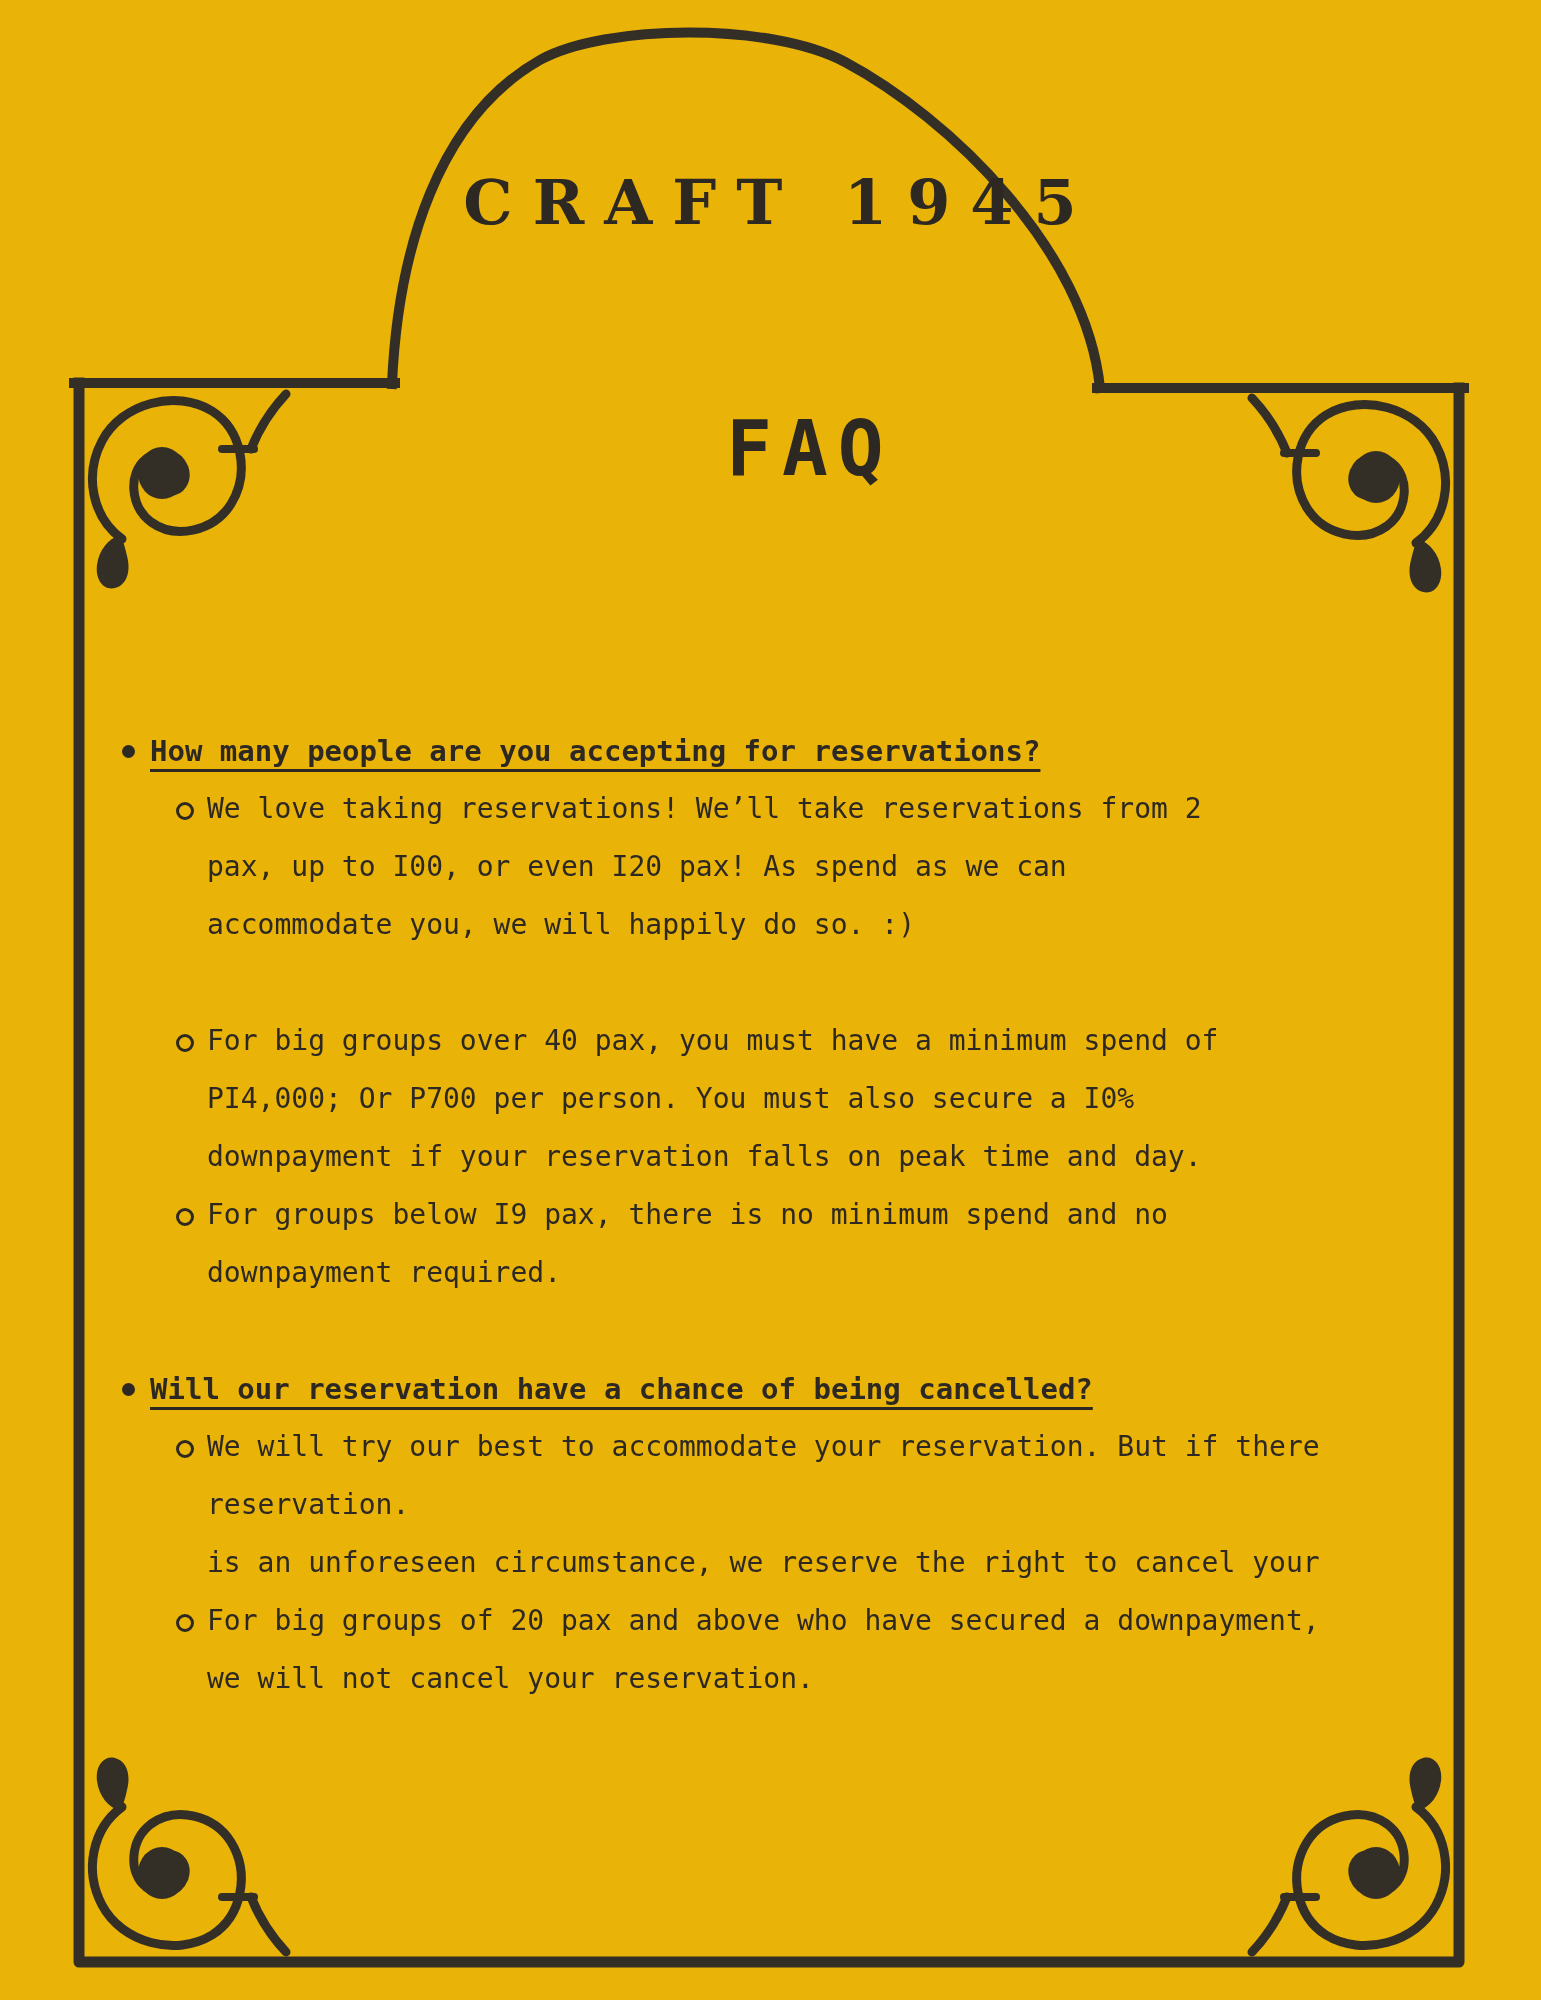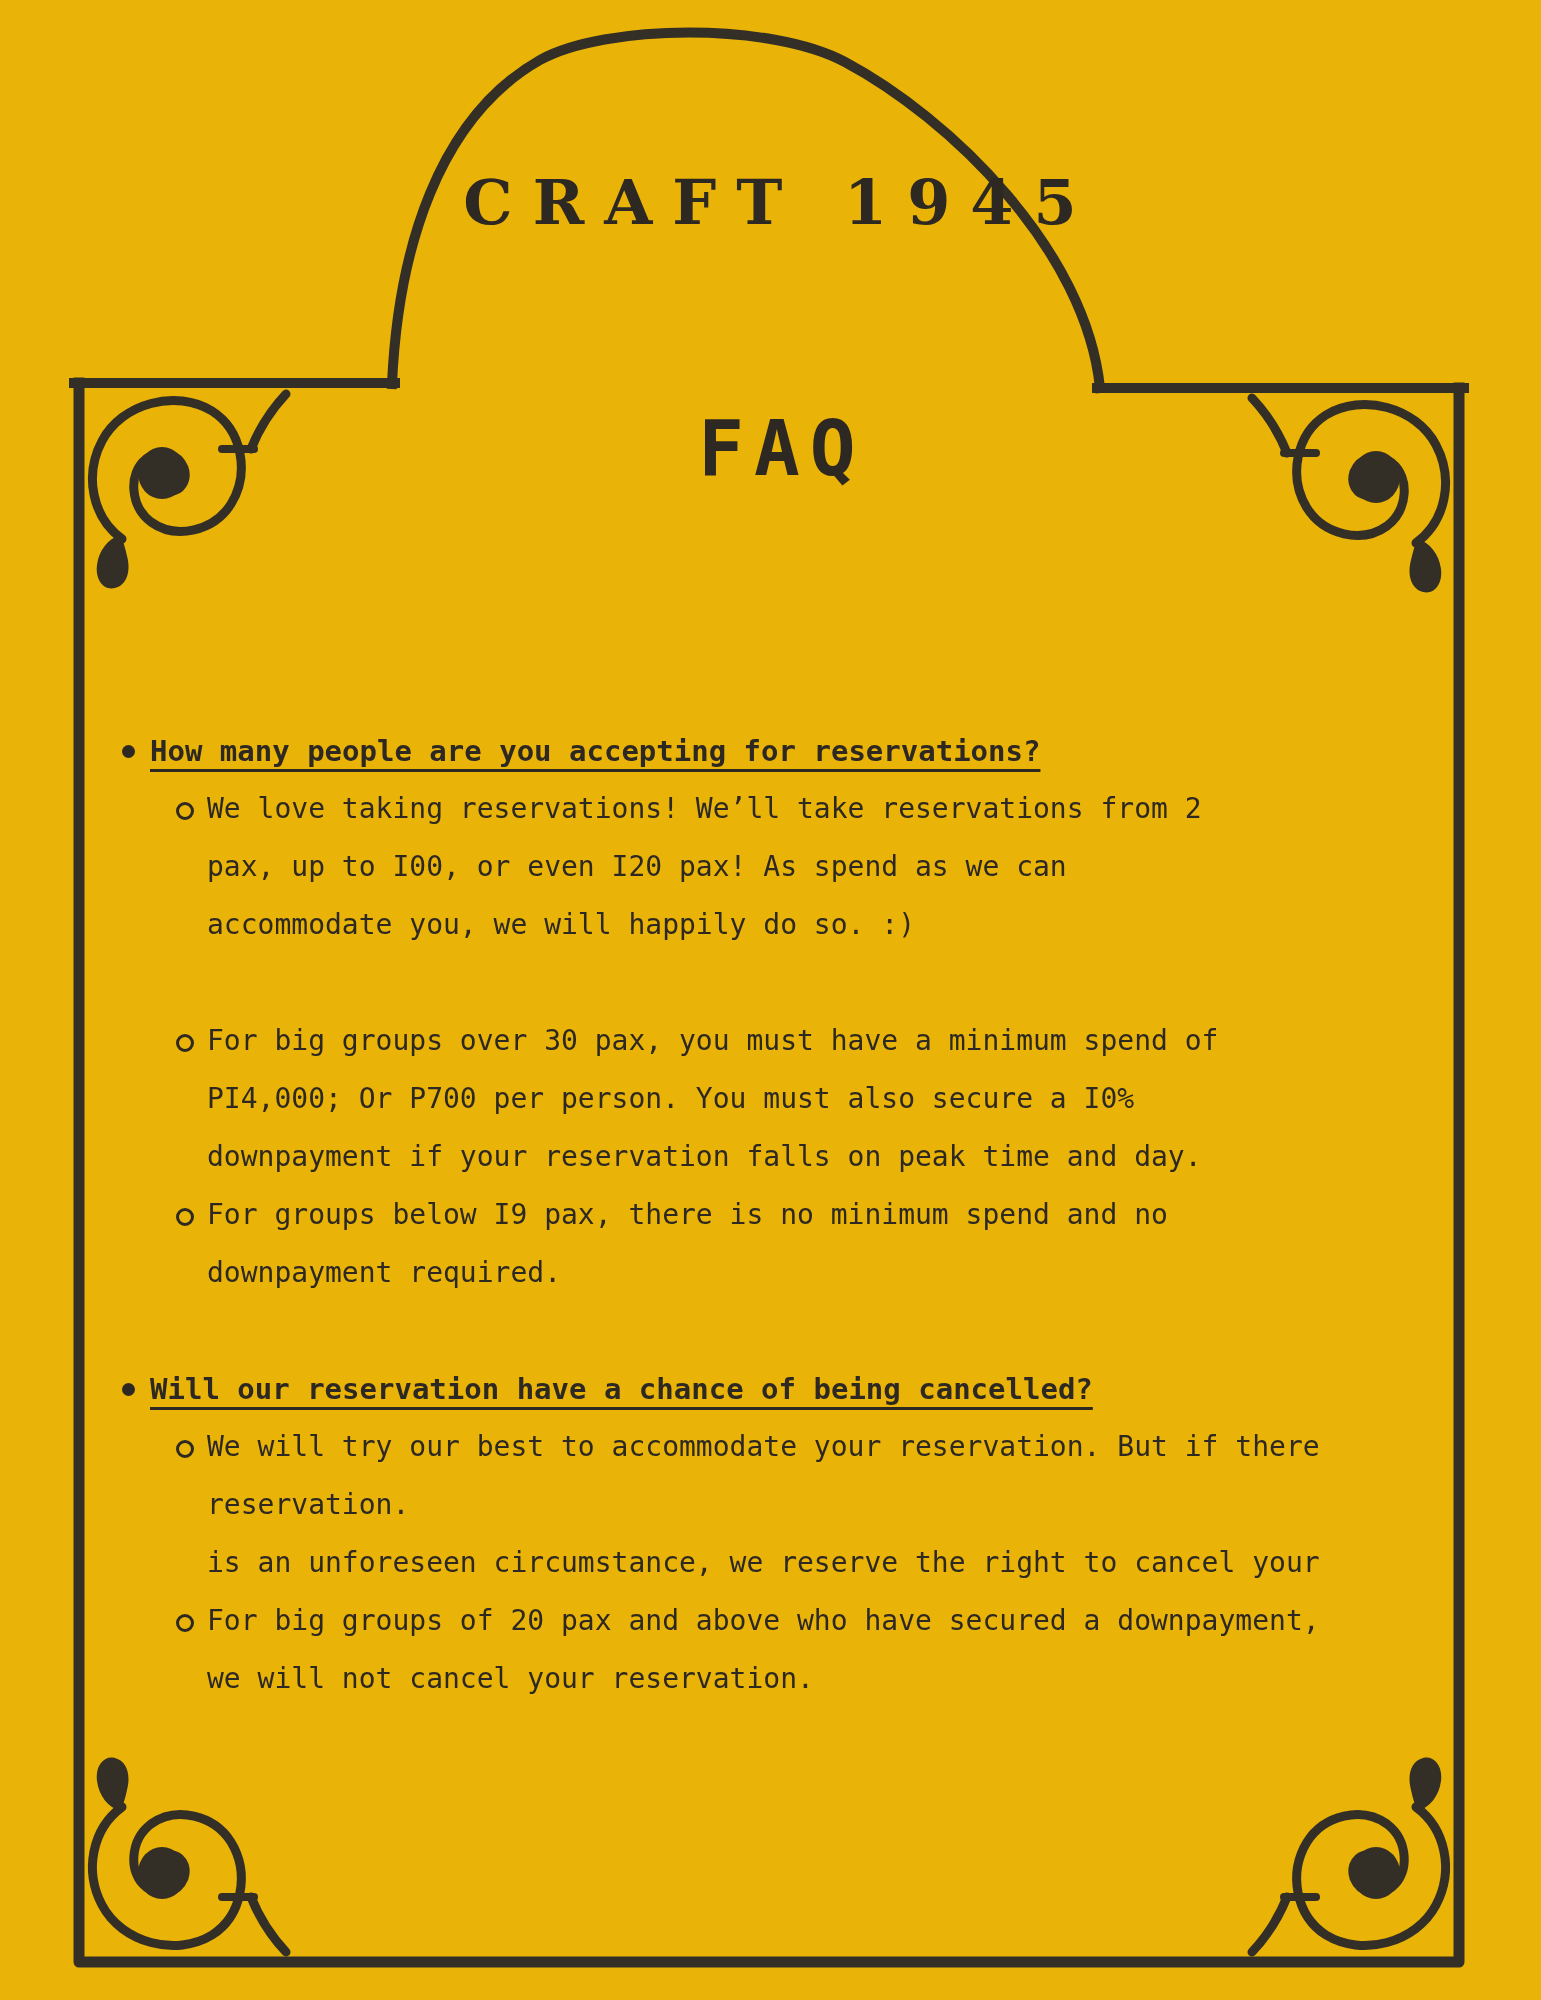--- a/index.html
+++ b/index.html
@@ -59,21 +59,21 @@
     width: 640px;
     text-align: center;
     font-family: "DejaVu Sans Mono", monospace;
     font-weight: bold;
     font-size: 70px;
     white-space: nowrap;
   }
   .title-line2 {
     position: absolute;
     top: 404px;
-    left: 472px;
+    left: 500px;
     width: 600px;
     text-align: center;
     font-family: "DejaVu Sans Mono", monospace;
     font-weight: bold;
     font-size: 76px;
     letter-spacing: 10px;
     padding-left: 10px;
     white-space: nowrap;
   }
 
@@ -182,21 +182,21 @@
       <div class="faq-section">
         <div class="faq-question"><span class="bullet-dot"></span><span class="q-text">How many people are you accepting for reservations?</span></div>
         <div class="faq-answer">
           <span class="bullet-circle"></span>
           <div class="line">We love taking reservations! We’ll take reservations from 2</div>
           <div class="line">pax, up to I00, or even I20 pax! As spend as we can</div>
           <div class="line">accommodate you, we will happily do so. :)</div>
         </div>
         <div class="faq-answer gap-before">
           <span class="bullet-circle"></span>
-          <div class="line">For big groups over 30 pax, you must have a minimum spend of</div>
+          <div class="line">For big groups over 40 pax, you must have a minimum spend of</div>
           <div class="line">PI4,000; Or P700 per person. You must also secure a I0%</div>
           <div class="line">downpayment if your reservation falls on peak time and day.</div>
         </div>
         <div class="faq-answer">
           <span class="bullet-circle"></span>
           <div class="line">For groups below I9 pax, there is no minimum spend and no</div>
           <div class="line">downpayment required.</div>
         </div>
       </div>
       <div class="faq-section">

